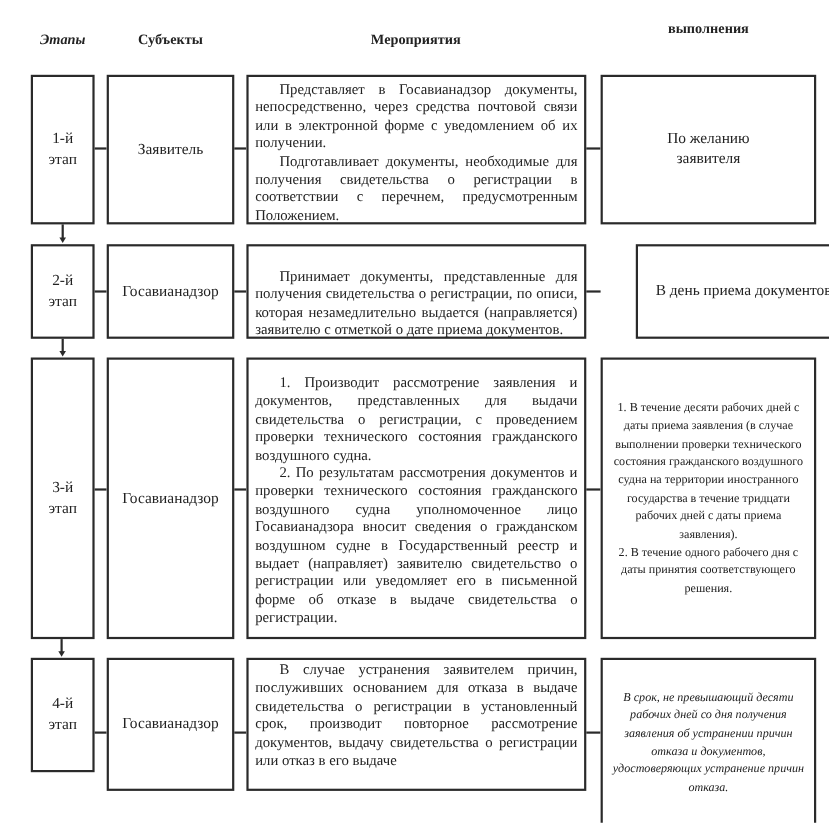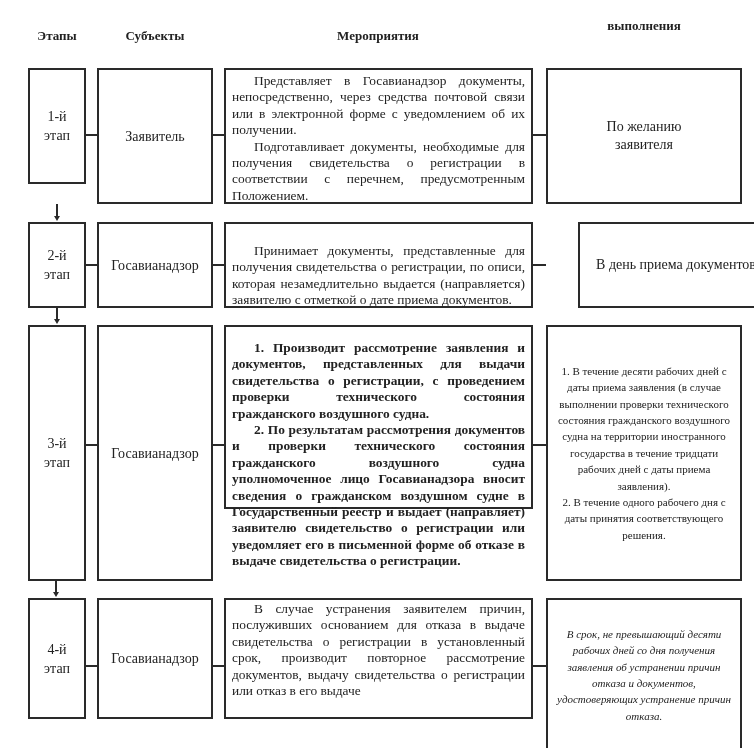--- a/index.html
+++ b/index.html
@@ -13,28 +13,28 @@
   .act .txt { font-size:13.4px; line-height:16.4px; text-align:justify; padding-top:1px; }
   .act p { margin:0; text-indent:22px; }
   .term .txt { font-size:11px; line-height:16.4px; text-align:center; padding:0 4px; }
   .hline { position:absolute; height:2px; background:#2a2a2a; }
   .vline { position:absolute; width:2px; background:#2a2a2a; }
   .arrow { position:absolute; width:0; height:0; border-left:3px solid transparent; border-right:3px solid transparent; border-top:5px solid #2a2a2a; }
 </style>
 </head>
 <body>
 
-<div class="hdr" style="left:22px; top:28px; width:70px;">Этапы</div>
+<div class="hdr" style="left:22px; top:28px; width:70px;font-style:italic;">Этапы</div>
 <div class="hdr" style="left:100px; top:28px; width:110px;">Субъекты</div>
 <div class="hdr" style="left:224px; top:28px; width:308px;">Мероприятия</div>
 <div class="hdr" style="left:546px; top:18px; width:196px;">
   <div>выполнения</div>
 </div>
 
-<div class="box stage" style="left:28px; top:68px; width:58px; height:116px;">
+<div class="box stage" style="left:28px; top:68px; width:58px; height:136px;">
   <div class="txt">
       <div>1-й</div>
       <div>этап</div>
     </div>
 </div>
 <div class="hline" style="left:86px; top:134px; width:11px;"></div>
 <div class="box subj" style="left:97px; top:68px; width:116px; height:136px;">
   <div class="txt">Заявитель</div>
 </div>
 <div class="hline" style="left:213px; top:134px; width:11px;"></div>
@@ -83,38 +83,38 @@
   <div class="txt">
       <div>3-й</div>
       <div>этап</div>
     </div>
 </div>
 <div class="hline" style="left:86px; top:444px; width:11px;"></div>
 <div class="box subj" style="left:97px; top:325px; width:116px; height:256px;">
   <div class="txt">Госавианадзор</div>
 </div>
 <div class="hline" style="left:213px; top:444px; width:11px;"></div>
-<div class="box act" style="left:224px; top:325px; width:309px; height:184px; padding-top:12px;font-weight:bold;">
+<div class="box act" style="left:224px; top:325px; width:309px; height:256px; padding-top:12px;">
   <div class="txt">
     <p>1. Производит рассмотрение заявления и документов, представленных для выдачи свидетельства о регистрации, с проведением проверки технического состояния гражданского воздушного судна.</p>
     <p>2. По результатам рассмотрения документов и проверки технического состояния гражданского воздушного судна уполномоченное лицо Госавианадзора вносит сведения о гражданском воздушном судне в Государственный реестр и выдает (направляет) заявителю свидетельство о регистрации или уведомляет его в письменной форме об отказе в выдаче свидетельства о регистрации.</p>
   </div>
 </div>
 <div class="hline" style="left:533px; top:444px; width:13px;"></div>
 <div class="box term" style="left:546px; top:325px; width:196px; height:256px;">
   <div class="txt">
     <div>1. В течение десяти рабочих дней с даты приема заявления (в случае выполнении проверки технического состояния гражданского воздушного судна на территории иностранного государства в течение тридцати рабочих дней с даты приема заявления).</div>
     <div>2. В течение одного рабочего дня с даты принятия соответствующего решения.</div>
   </div>
 </div>
 
 <div class="vline" style="left:55px; top:581px; height:12px;"></div>
 <div class="arrow" style="left:53px; top:592px;"></div>
 
-<div class="box stage" style="left:28px; top:598px; width:58px; height:121px;">
+<div class="box stage" style="left:28px; top:598px; width:58px; height:104px;">
   <div class="txt">
       <div>4-й</div>
       <div>этап</div>
     </div>
 </div>
 <div class="hline" style="left:86px; top:665px; width:11px;"></div>
 <div class="box subj" style="left:97px; top:598px; width:116px; height:121px;">
   <div class="txt">Госавианадзор</div>
 </div>
 <div class="hline" style="left:213px; top:665px; width:11px;"></div>

